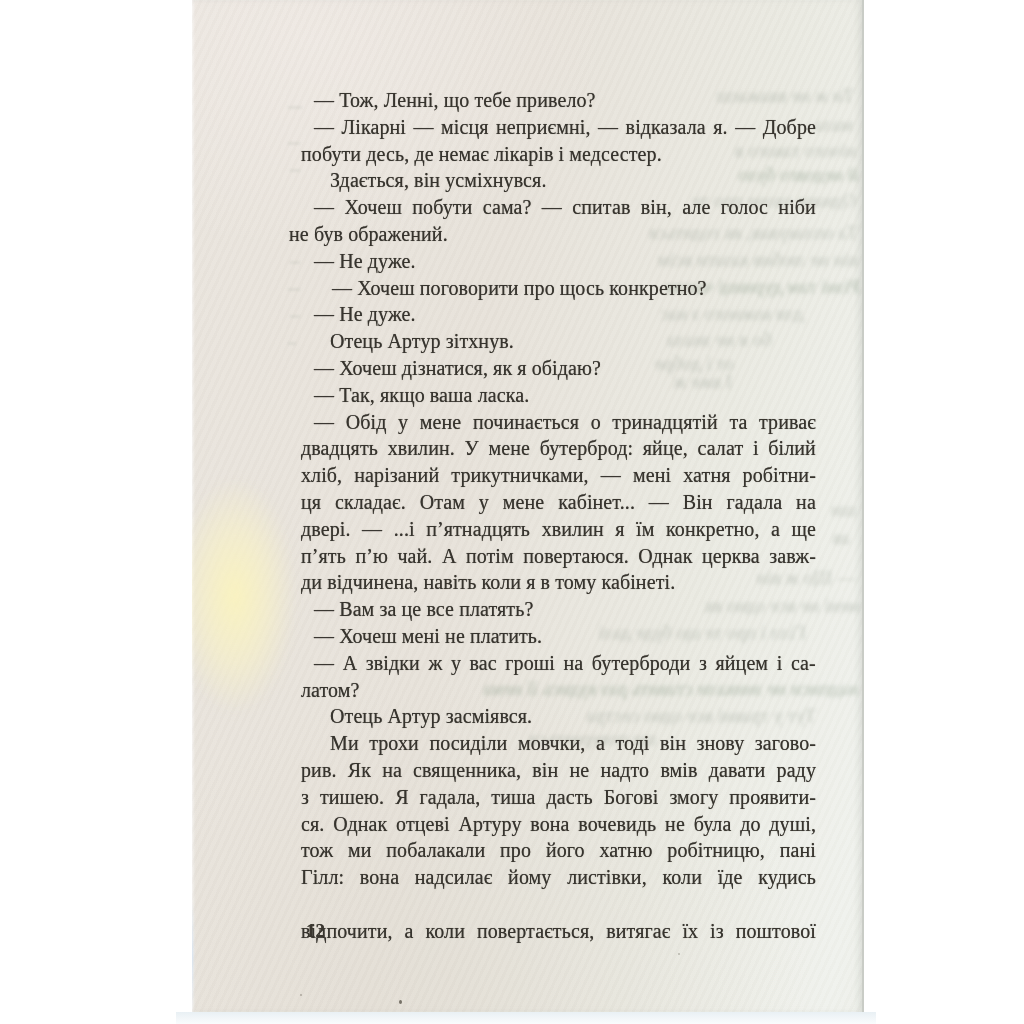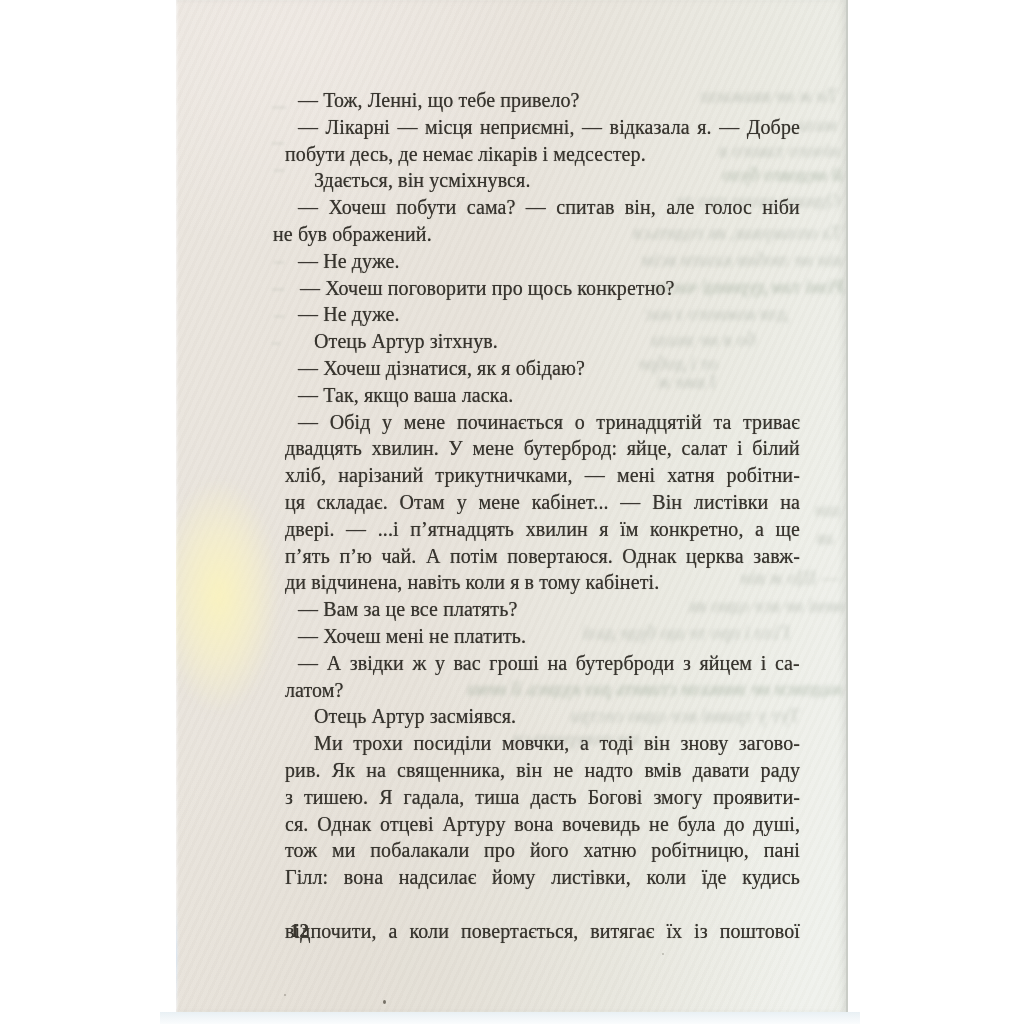--- a/index.html
+++ b/index.html
@@ -3,21 +3,21 @@
 <meta charset="utf-8">
 <style>
   html,body{margin:0;padding:0;}
   body{
     width:1024px;height:1024px;
     background:#ffffff;
     position:relative;
     overflow:hidden;
     font-family:"Liberation Serif","DejaVu Serif",serif;
   }
-  .photo{position:absolute;inset:0;background:#ffffff;}
+  .photo{position:absolute;inset:0;background:#ffffff;margin-left:16px;}
   
   .paper{
     position:absolute;left:176px;top:0;width:670px;height:1012px;
     background:
       radial-gradient(420px 300px at 18% 4%, rgba(243,237,233,.55), rgba(243,237,233,0) 70%),
       radial-gradient(500px 420px at 40% 96%, rgba(222,217,207,.45), rgba(222,217,207,0) 70%),
       linear-gradient(100deg,#eae5de 0%,#e7e2da 42%,#eaeae2 72%,#f0f2ed 96%,#eef0ea 100%);
     overflow:hidden;
     border-right:2px solid #c9ccc6;
     box-shadow:inset -5px 0 8px -4px rgba(150,156,148,.35), inset 2px 0 3px -1px rgba(255,255,255,.8);
@@ -130,21 +130,21 @@
           <span>сама?</span>
           <span>—</span>
           <span>спитав</span>
           <span>він,</span>
           <span>але</span>
           <span>голос</span>
           <span>ніби</span>
         </div>
         <div class="line" style="left: 97px; top: 221px;">не був ображений.</div>
         <div class="line" style="left: 122px; top: 247.8px;">— Не дуже.</div>
-        <div class="line" style="left: 124px; top: 274.6px;">— Хочеш поговорити про щось конкретно?</div>
+        <div class="line" style="left: 140px; top: 274.6px;">— Хочеш поговорити про щось конкретно?</div>
         <div class="line" style="left: 122px; top: 301.4px;">— Не дуже.</div>
         <div class="line" style="left: 138px; top: 328.2px;">Отець Артур зітхнув.</div>
         <div class="line" style="left: 122px; top: 355px;">— Хочеш дізнатися, як я обідаю?</div>
         <div class="line" style="left: 122px; top: 381.8px;">— Так, якщо ваша ласка.</div>
         <div class="line just" style="left: 122px; top: 408.6px; width: 502px;">
           <span>—</span>
           <span>Обід</span>
           <span>у</span>
           <span>мене</span>
           <span>починається</span>
@@ -175,21 +175,21 @@
         </div>
         <div class="line just" style="left: 109px; top: 489px; width: 515px;">
           <span>ця</span>
           <span>складає.</span>
           <span>Отам</span>
           <span>у</span>
           <span>мене</span>
           <span>кабінет...</span>
           <span>—</span>
           <span>Він</span>
-          <span>листівки</span>
+          <span>гадала</span>
           <span>на</span>
         </div>
         <div class="line just" style="left: 109px; top: 515.8px; width: 515px;">
           <span>двері.</span>
           <span>—</span>
           <span>...і</span>
           <span>п’ятнадцять</span>
           <span>хвилин</span>
           <span>я</span>
           <span>їм</span>

